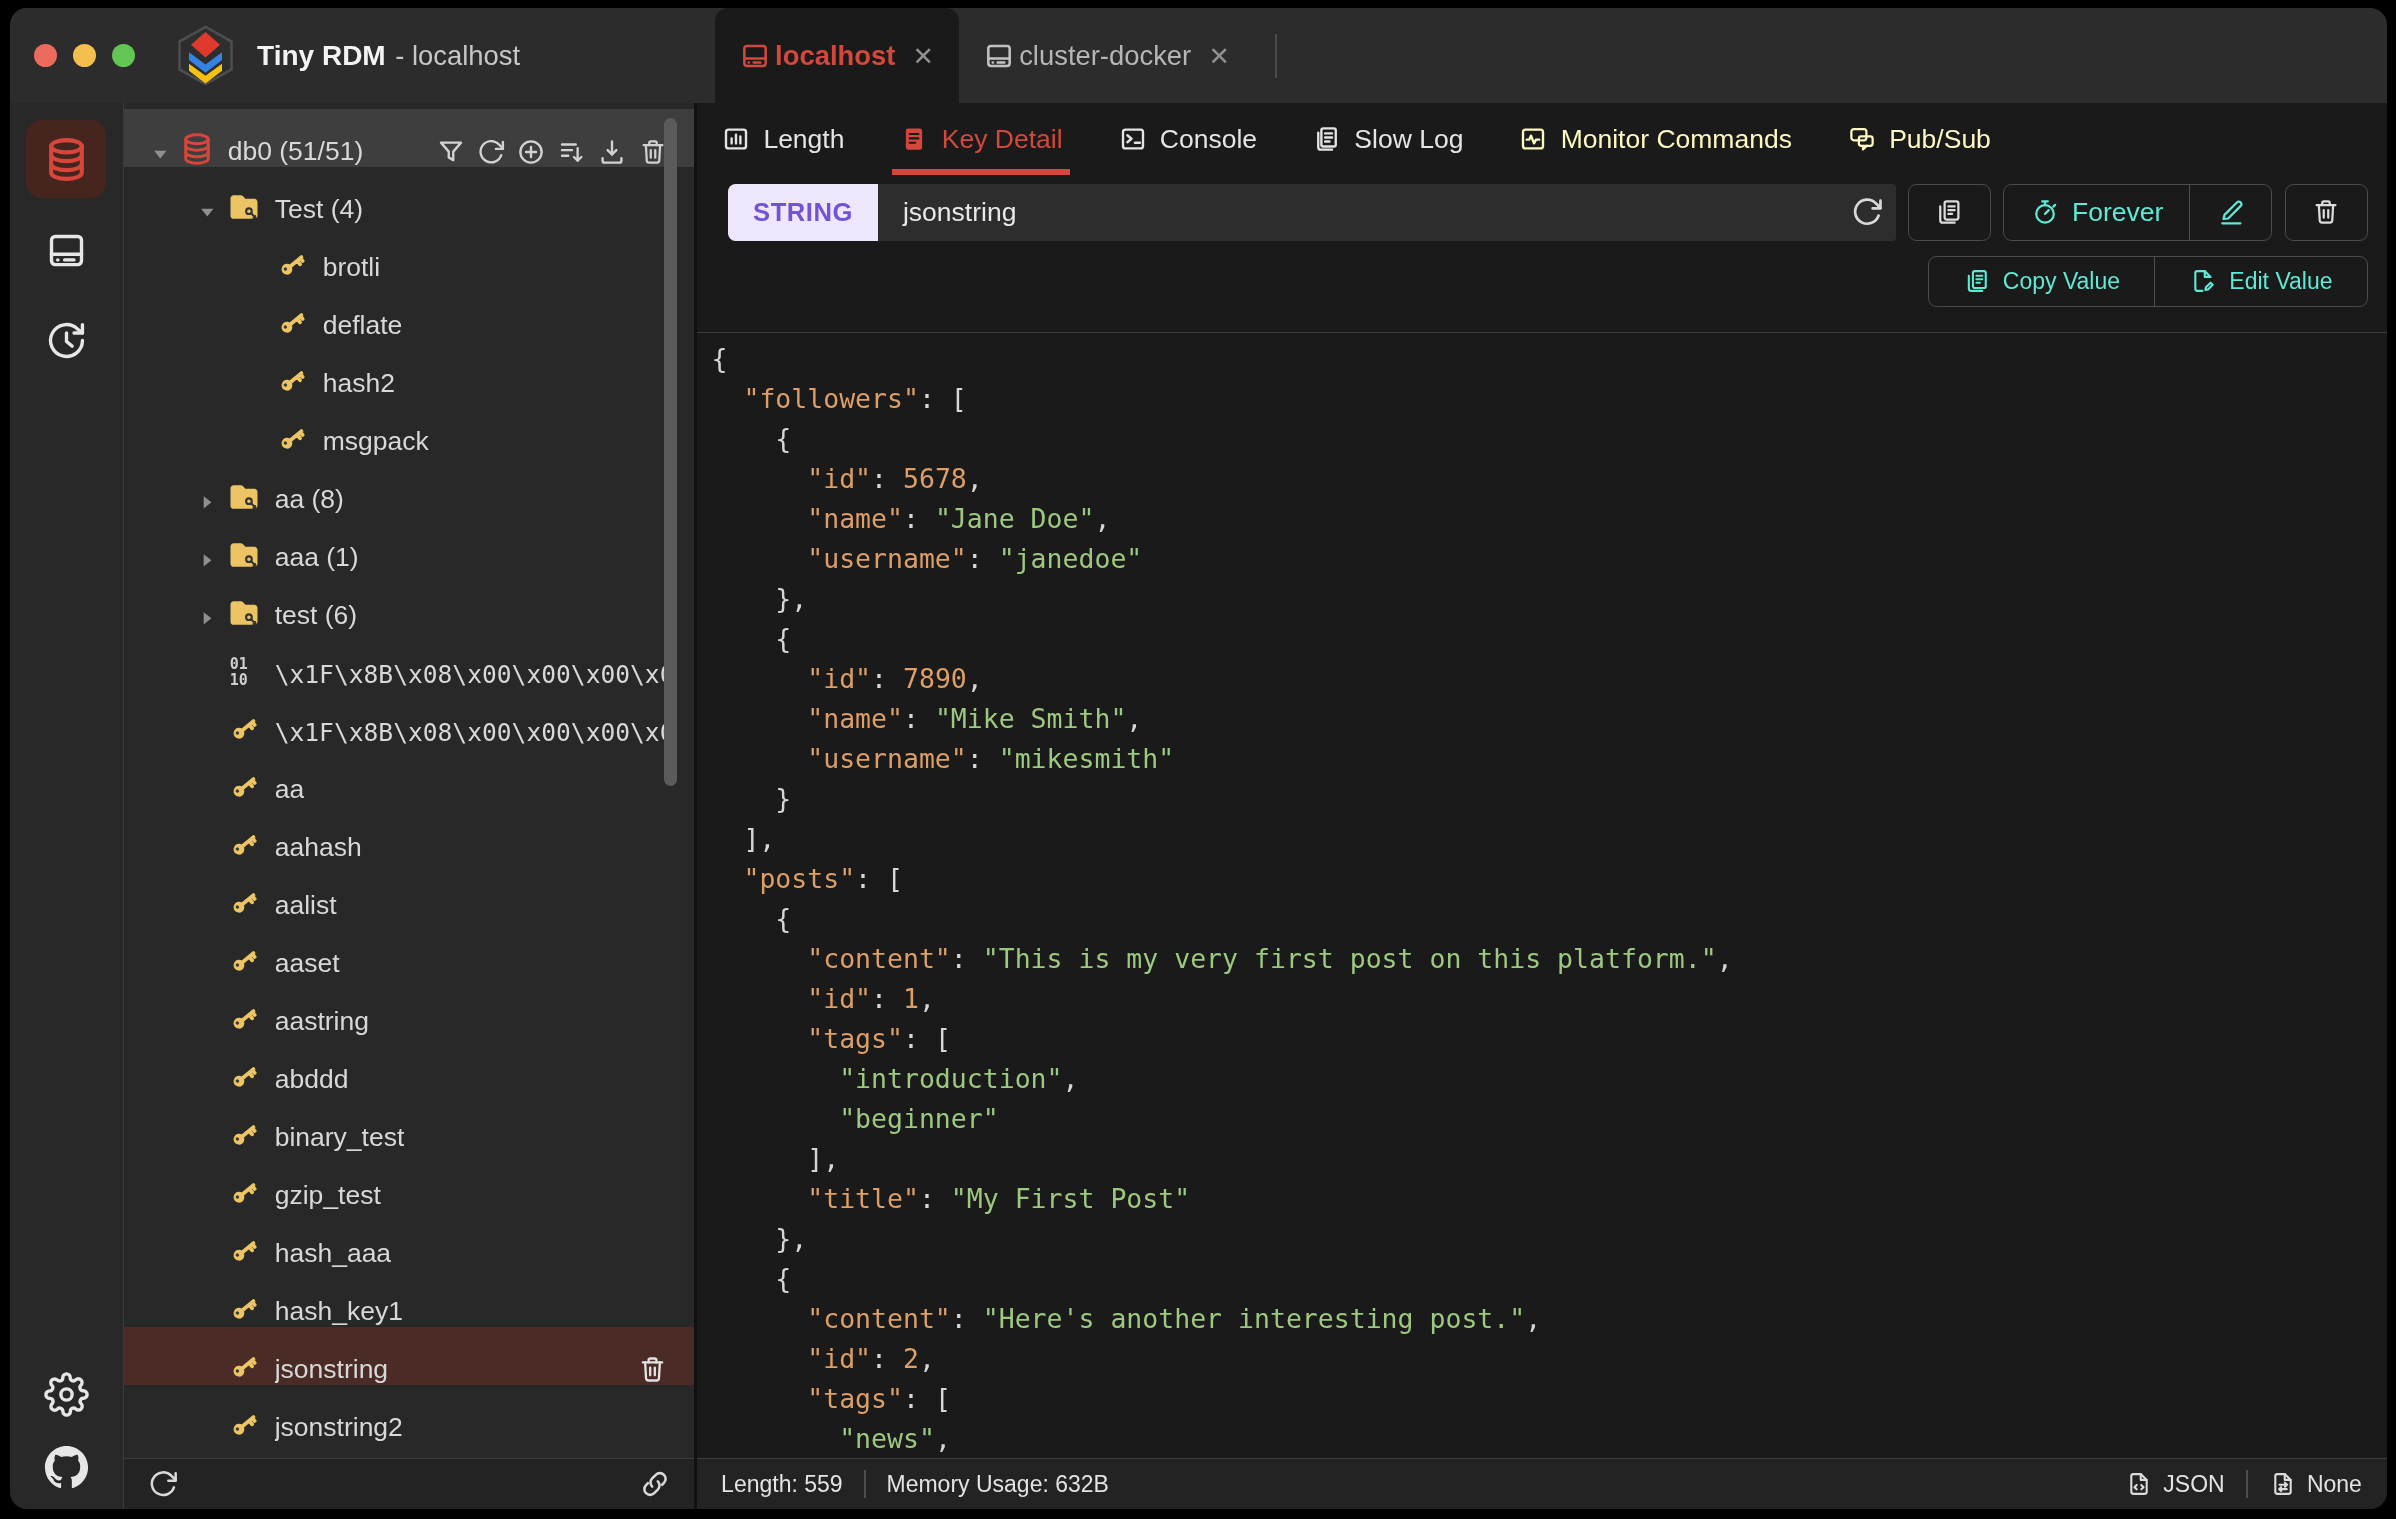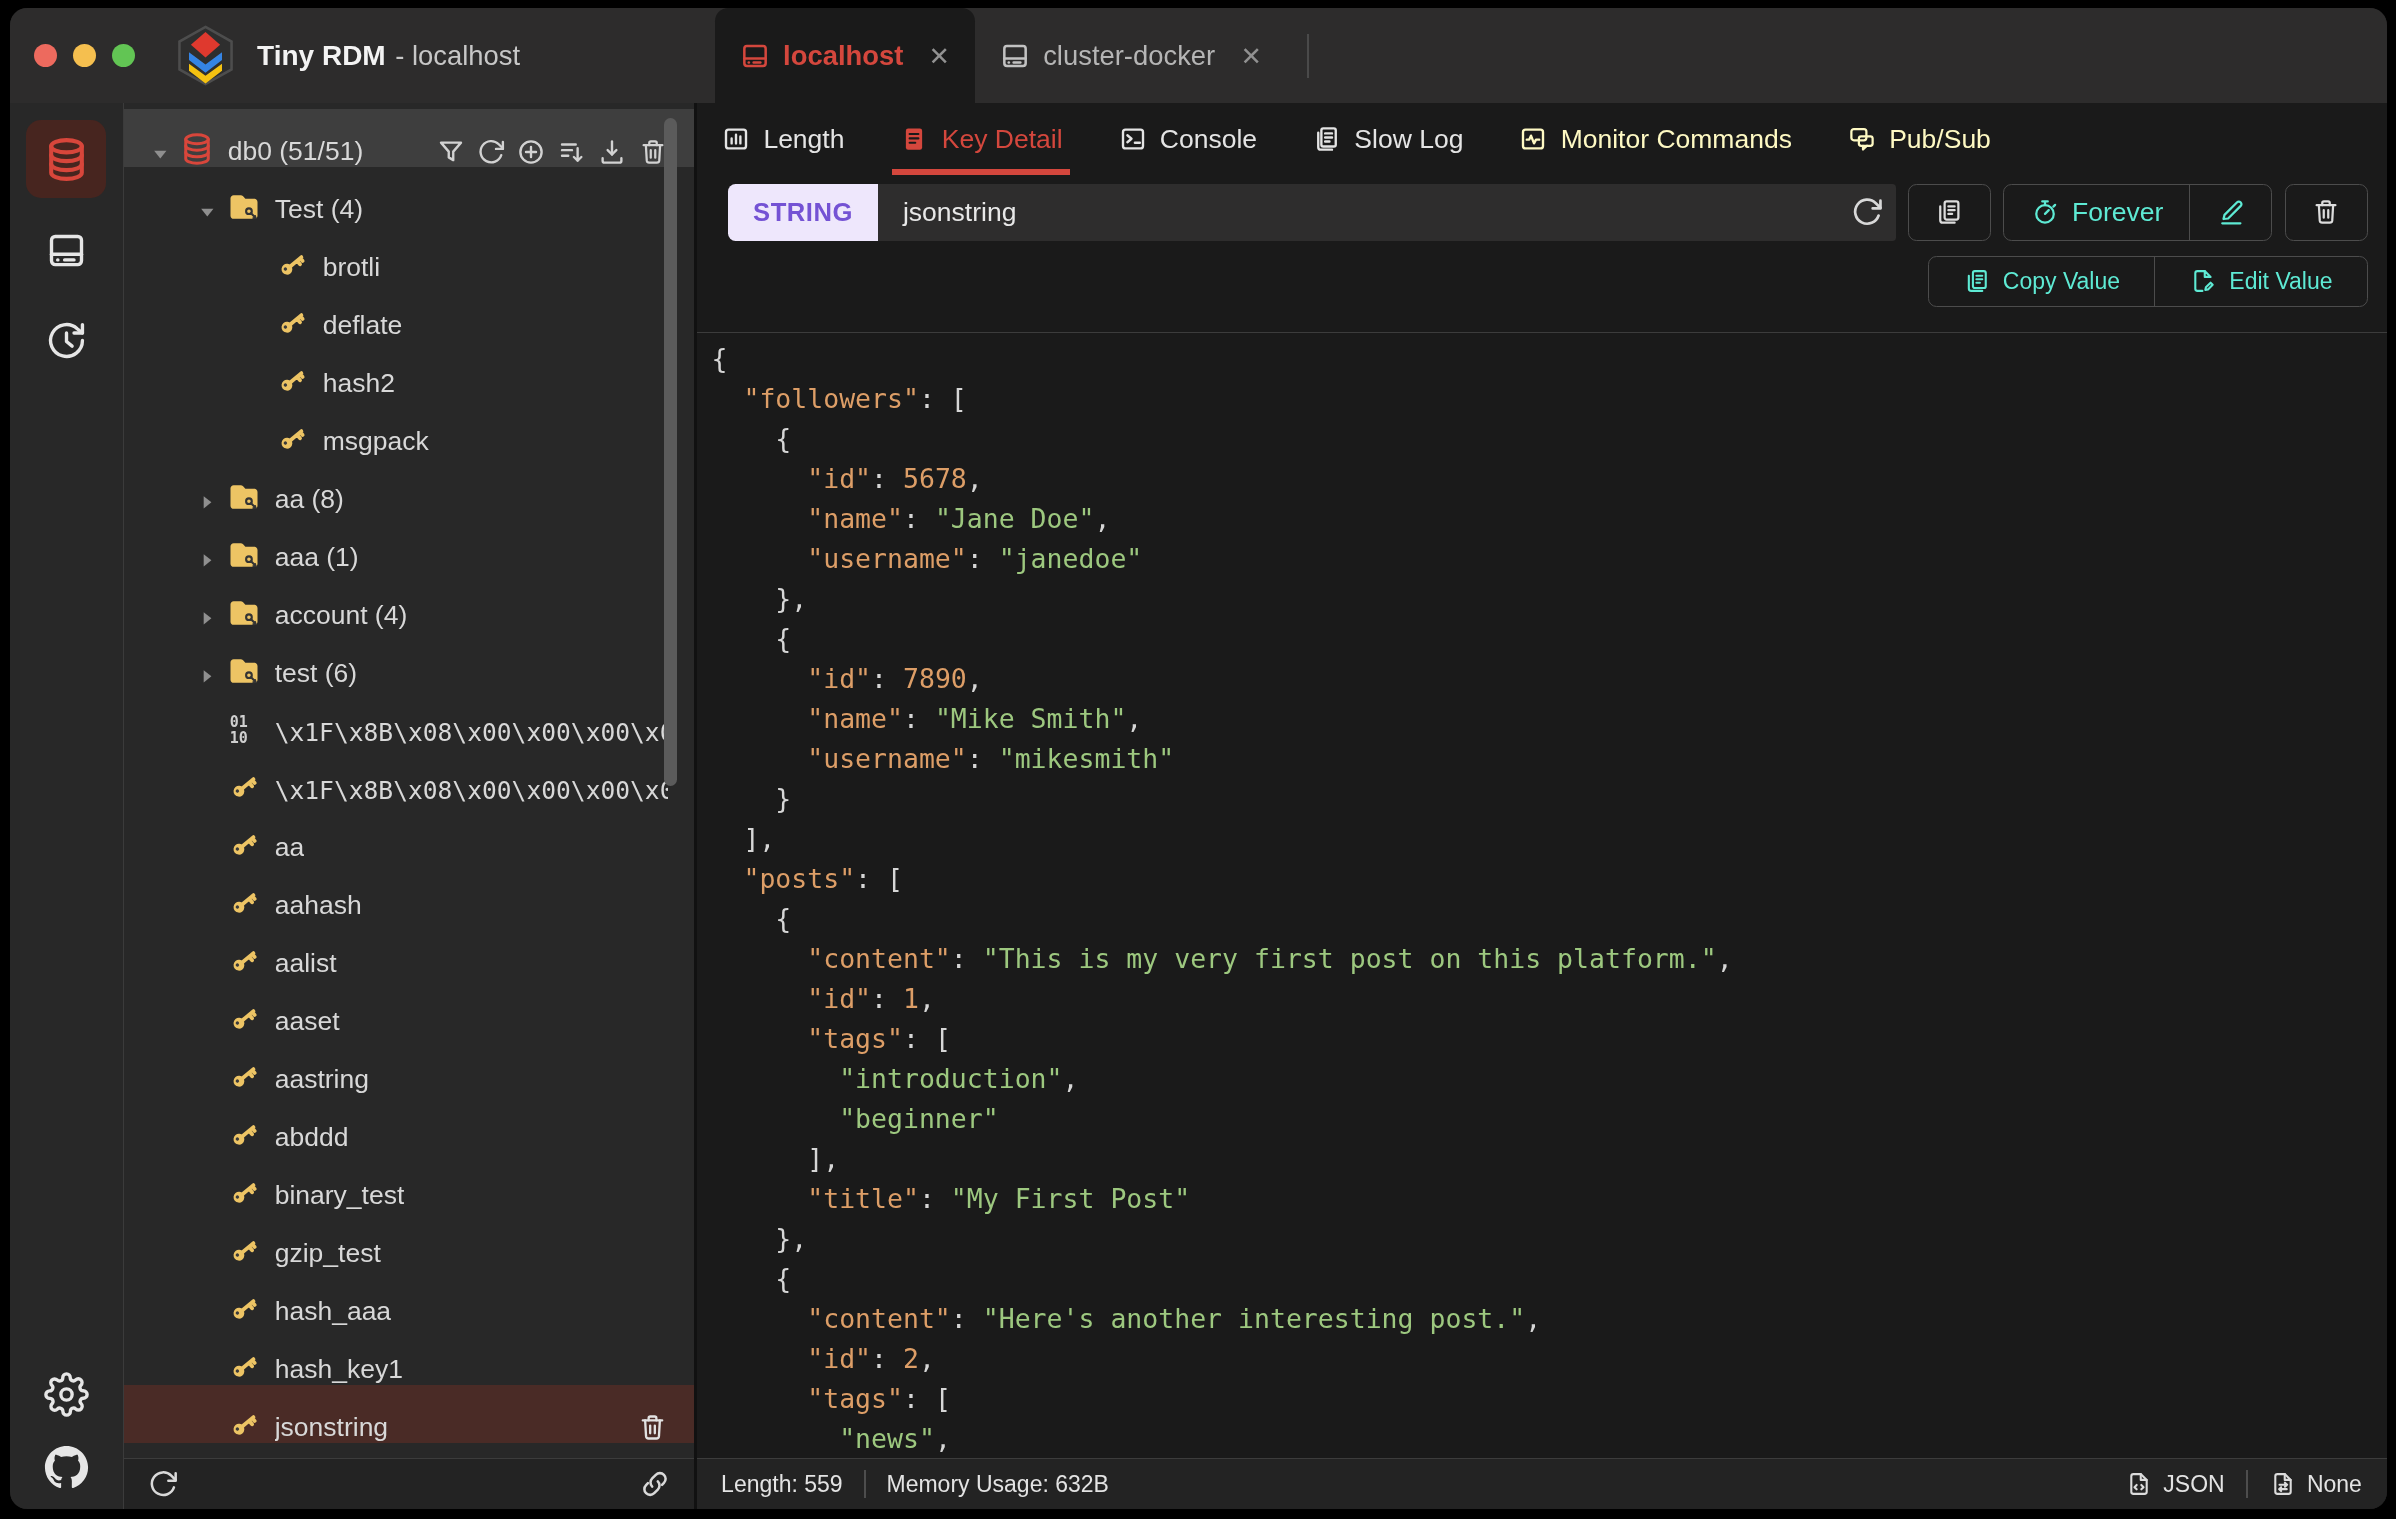--- a/index.html
+++ b/index.html
@@ -10,21 +10,21 @@
 
   
   .titlebar { height:95px; background:#2d2c2c; display:flex; align-items:center; position:relative; flex:0 0 auto; }
   .traffic { display:flex; gap:16px; margin-left:24.6px; }
   .traffic span { width:23px; height:23px; border-radius:50%; display:block; }
   .tl-red { background:#ed6a5e; } .tl-yellow { background:#f5bf4f; } .tl-green { background:#62c554; }
   .app-icon { margin-left:40px; width:61px; height:61px; }
   .app-title { margin-left:21px; font-size:28px; color:#f3f3f3; font-weight:700; white-space:nowrap; }
   .app-title .sub { font-weight:400; color:#c7c7c7; font-size:27.4px; margin-left:9.5px; }
   .tabstrip { position:absolute; left:705px; top:0; height:95px; display:flex; align-items:center; }
-  .conn-tab { height:95px; display:flex; align-items:center; padding:0 24.6px; gap:12px; cursor:default; }
+  .conn-tab { height:95px; display:flex; align-items:center; padding:0 24.6px; gap:4px; cursor:default; }
   .conn-tab .icon { width:32px; height:32px; }
   .conn-tab .label { font-size:27.4px; color:#b5b5b5; white-space:nowrap; }
   .conn-tab .close { font-size:25.6px; color:#919191; margin-left:13.2px; }
   .conn-tab.active { background:#1a1a1a; border-radius:13.2px 13.2px 0 0; }
   .conn-tab.active .label { color:#d4473d; font-weight:700; }
   .conn-tab.active .icon { color:#d4473d; }
   .conn-tab .icon { color:#c2c2c2; }
   .tab-divider { width:1.9px; height:44px; background:#4a4a4a; margin-left:21px; }
 
   
@@ -366,37 +366,20 @@
                   </svg>
                 </span>
               </span>
               <span class="icon t-icon">
                 <svg viewBox="0 0 24 24">
                   <path d="M3 6.2c0-1.2.9-2.1 2.1-2.1h4.7c.6 0 1.2.3 1.6.7l1.5 1.7h6c1.2 0 2.1.9 2.1 2.1v9.2c0 1.2-.9 2.1-2.1 2.1H5.1c-1.2 0-2.1-.9-2.1-2.1z" fill="#edc464"></path>
                   <circle cx="15.3" cy="14.8" r="1.9" fill="none" stroke="#343434" stroke-width="1.4"></circle>
                   <path d="M16.7 16.2l3 3M18.3 19.4l1.2-.1-.1-1.2" fill="none" stroke="#343434" stroke-width="1.4" stroke-linecap="round"></path>
                 </svg>
               </span>
-              <span class="t-label">account (4)</span>
-            </div>
-            <div class="trow lvl1">
-              <span class="caret-slot">
-                <span class="icon" style="width:24.6px;height:24.6px">
-                  <svg viewBox="0 0 24 24">
-                    <path d="M8.5 6l7.5 6-7.5 6z" fill="#8f8f8f"></path>
-                  </svg>
-                </span>
-              </span>
-              <span class="icon t-icon">
-                <svg viewBox="0 0 24 24">
-                  <path d="M3 6.2c0-1.2.9-2.1 2.1-2.1h4.7c.6 0 1.2.3 1.6.7l1.5 1.7h6c1.2 0 2.1.9 2.1 2.1v9.2c0 1.2-.9 2.1-2.1 2.1H5.1c-1.2 0-2.1-.9-2.1-2.1z" fill="#edc464"></path>
-                  <circle cx="15.3" cy="14.8" r="1.9" fill="none" stroke="#343434" stroke-width="1.4"></circle>
-                  <path d="M16.7 16.2l3 3M18.3 19.4l1.2-.1-.1-1.2" fill="none" stroke="#343434" stroke-width="1.4" stroke-linecap="round"></path>
-                </svg>
-              </span>
               <span class="t-label">test (6)</span>
             </div>
             <div class="trow lvl1">
               <span class="caret-slot"></span>
               <span class="icon t-icon">
                 <svg viewBox="0 0 24 24" class="bin-glyph">
                   <text x="2.5" y="10.5" font-size="10" fill="#cfcfcf">01</text>
                   <text x="2.5" y="21" font-size="10" fill="#cfcfcf">10</text>
                 </svg>
               </span>

